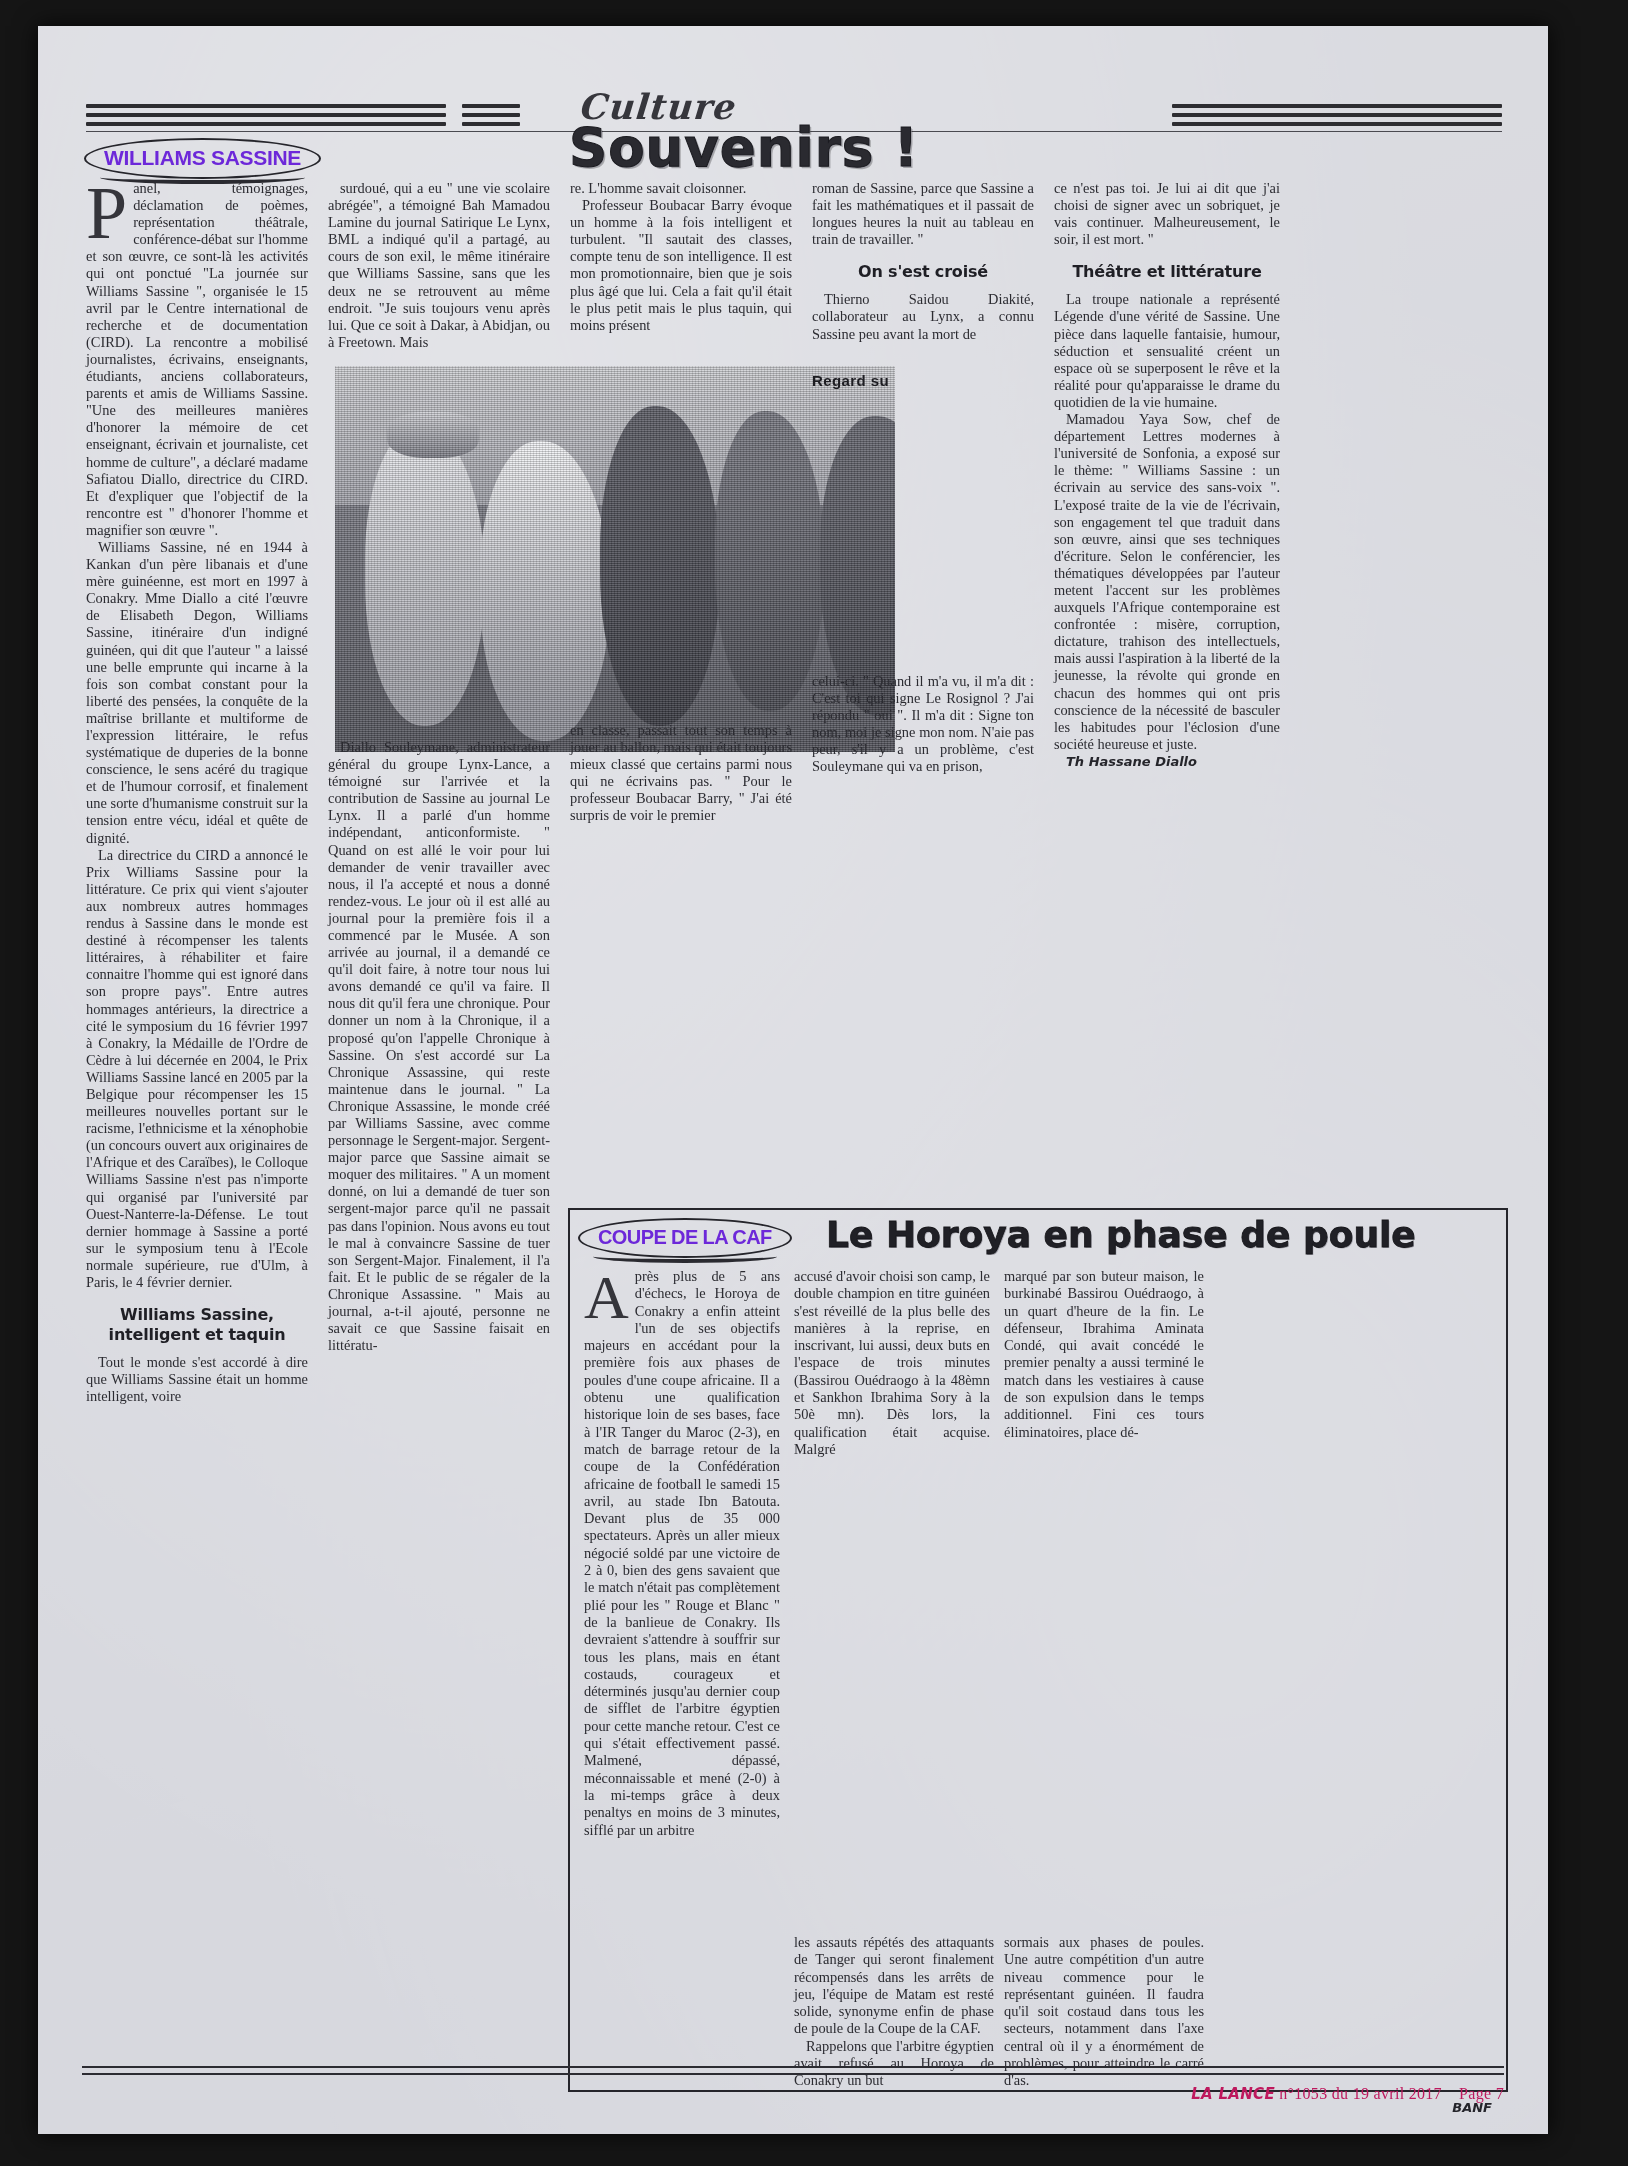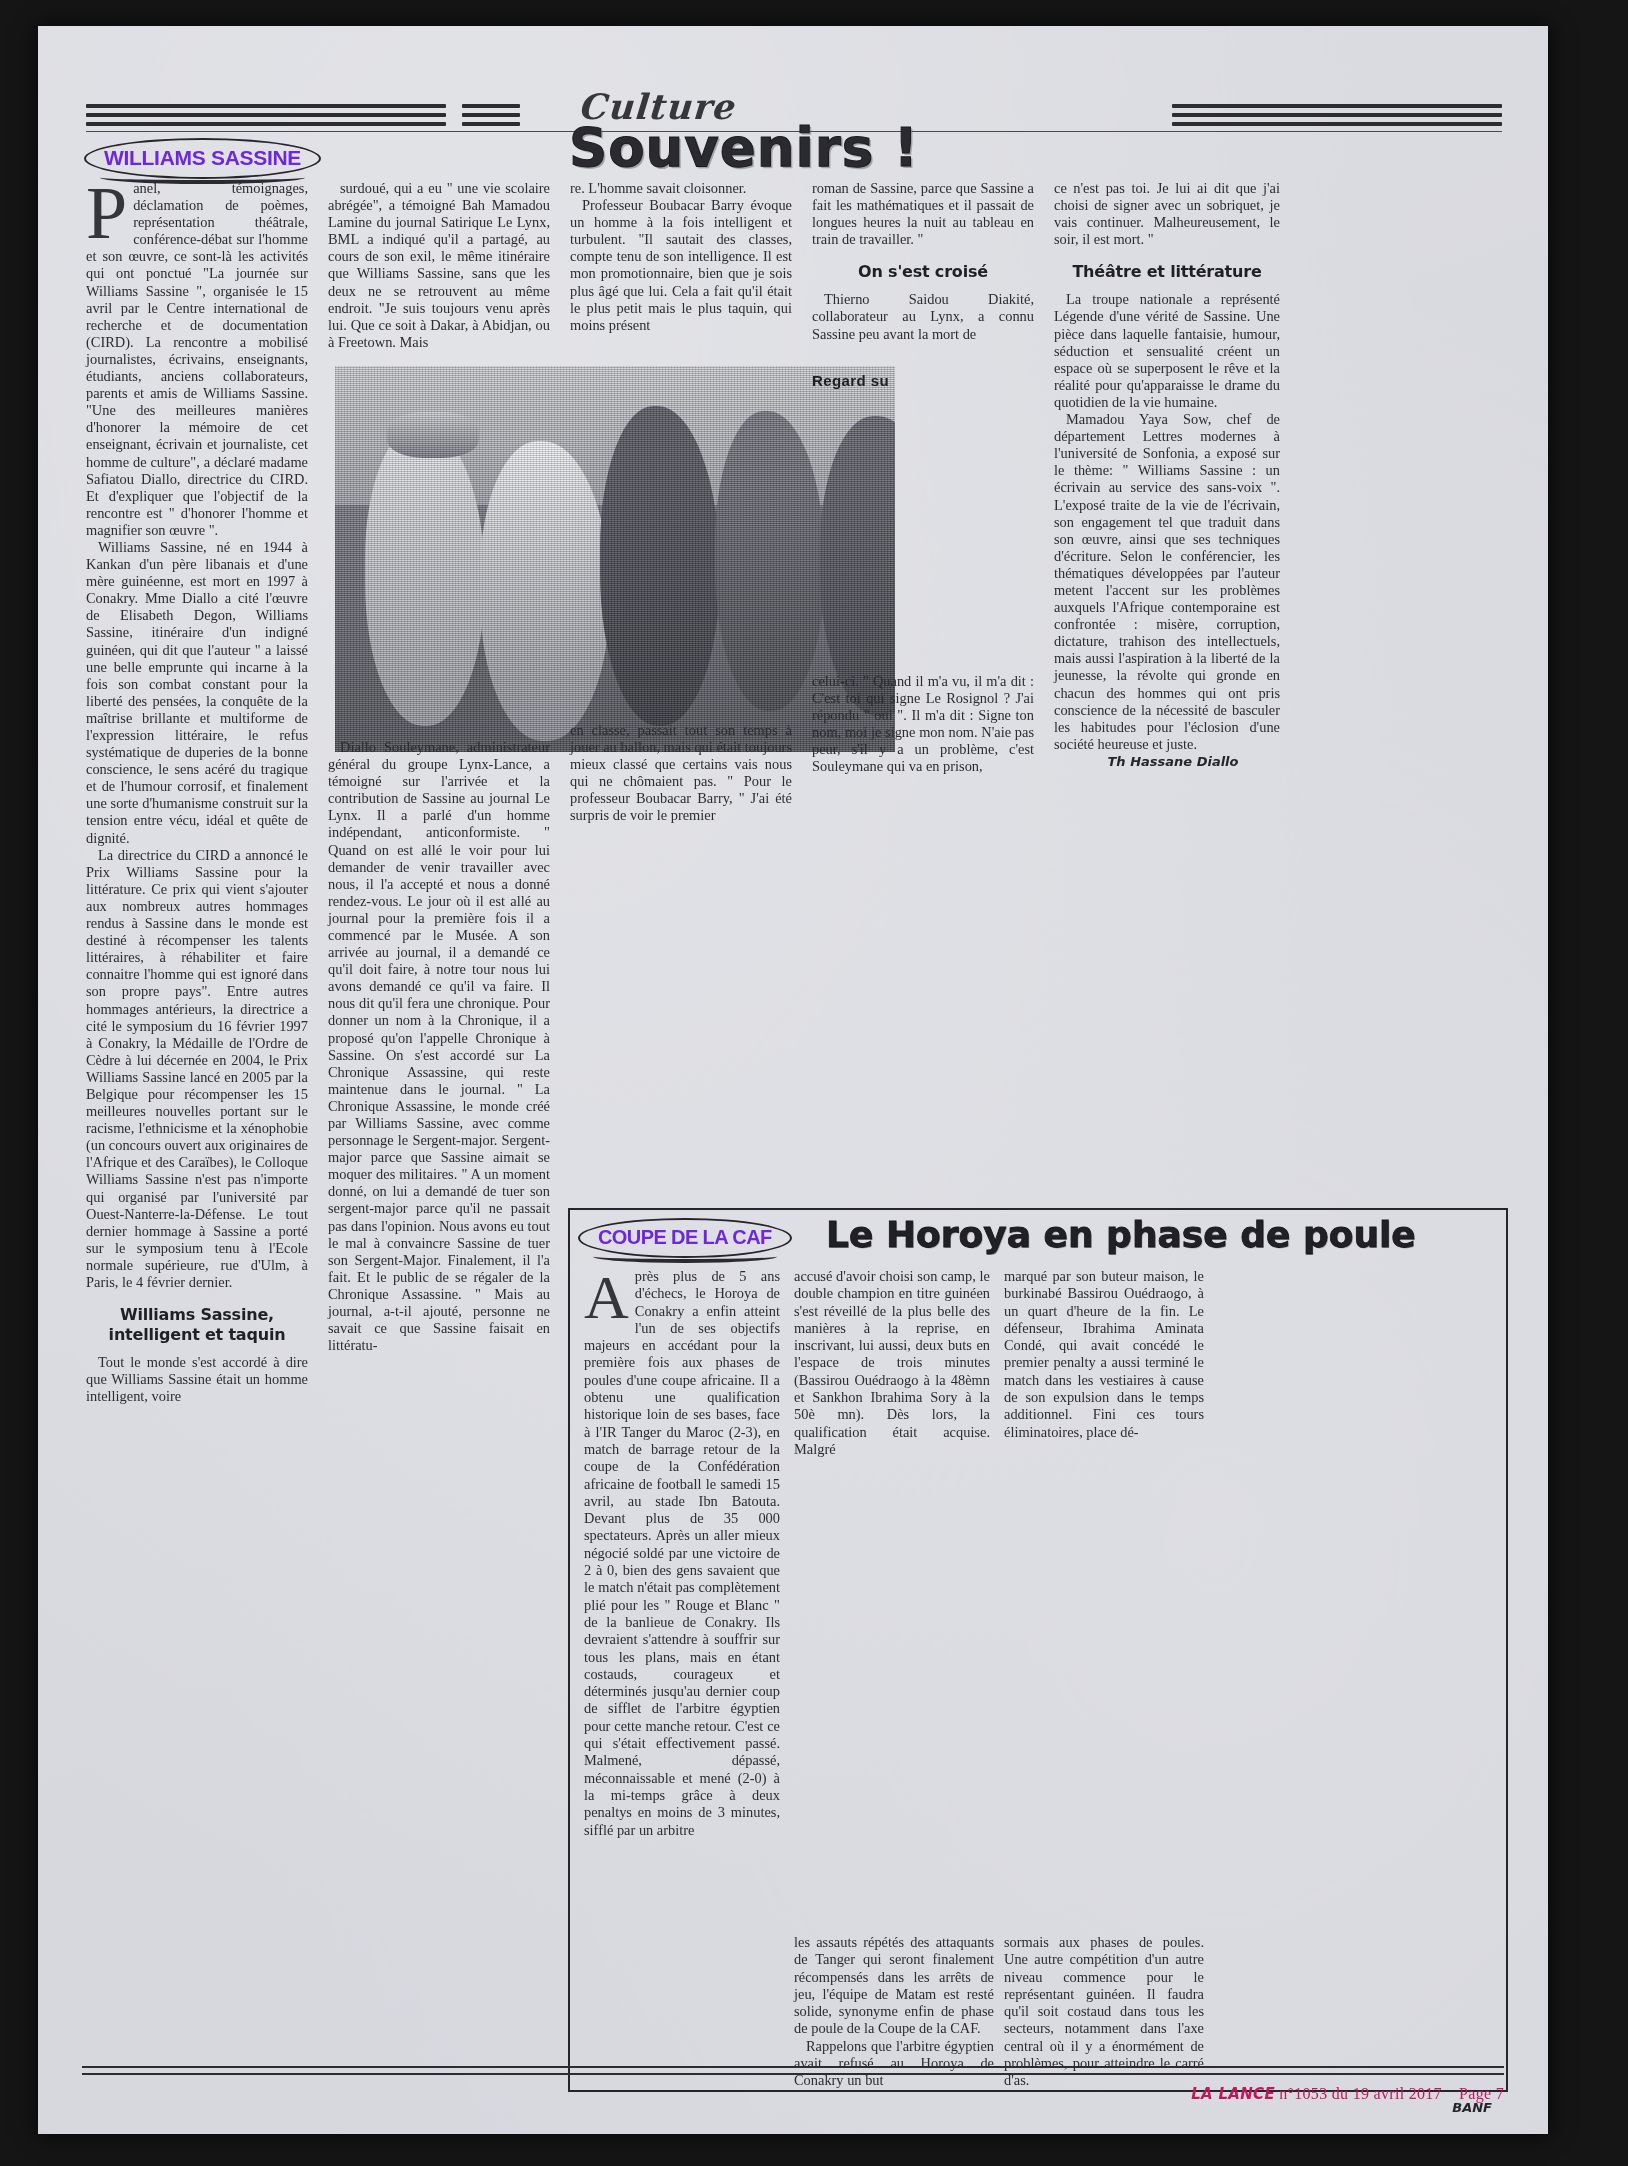--- a/index.html
+++ b/index.html
@@ -82,21 +82,21 @@
   .dropcap:first-letter{
     float:left;font-size:74px;line-height:58px;font-weight:normal;
     padding:4px 6px 0 0;font-family:"Liberation Serif",serif;color:#35353b;
   }
   .sub{
     text-align:center;font-family:"DejaVu Sans",sans-serif;font-weight:bold;
     font-size:16px;line-height:20px;color:#1f1f25;margin:14px 0 9px;
     text-indent:0;letter-spacing:-.2px;
   }
   .byline{
-    text-align:center;font-family:"DejaVu Sans",sans-serif;font-weight:bold;
+    text-align:left;font-family:"DejaVu Sans",sans-serif;font-weight:bold;
     font-style:italic;font-size:13px;color:#25252b;margin-top:10px;text-indent:0;
   }
 
   
   .photo{position:absolute;overflow:hidden;background:#8e8e96;}
   #photo1{left:253px;top:298px;width:560px;height:386px;}
   .ph-sky{position:absolute;left:0;right:0;top:0;height:36%;
     background:linear-gradient(#cfd0d4,#a2a3ab);}
   .ph-ground{position:absolute;left:0;right:0;bottom:0;height:64%;
     background:linear-gradient(#7c7d86,#55565e);}
@@ -206,21 +206,21 @@
     <div class="col c2">
       <p>surdoué, qui a eu " une vie scolaire abrégée", a témoigné Bah Mamadou Lamine du journal Satirique Le Lynx, BML a indiqué qu'il a partagé, au cours de son exil, le même itinéraire que Williams Sassine, sans que les deux ne se retrouvent au même endroit. "Je suis toujours venu après lui. Que ce soit à Dakar, à Abidjan, ou à Freetown. Mais</p>
       <div style="height:388px;"></div>
       <p>Diallo Souleymane, administrateur général du groupe Lynx-Lance, a témoigné sur l'arrivée et la contribution de Sassine au journal Le Lynx. Il a parlé d'un homme indépendant, anticonformiste. " Quand on est allé le voir pour lui demander de venir travailler avec nous, il l'a accepté et nous a donné rendez-vous. Le jour où il est allé au journal pour la première fois il a commencé par le Musée. A son arrivée au journal, il a demandé ce qu'il doit faire, à notre tour nous lui avons demandé ce qu'il va faire. Il nous dit qu'il fera une chronique. Pour donner un nom à la Chronique, il a proposé qu'on l'appelle Chronique à Sassine. On s'est accordé sur La Chronique Assassine, qui reste maintenue dans le journal. " La Chronique Assassine, le monde créé par Williams Sassine, avec comme personnage le Sergent-major. Sergent-major parce que Sassine aimait se moquer des militaires. " A un moment donné, on lui a demandé de tuer son sergent-major parce qu'il ne passait pas dans l'opinion. Nous avons eu tout le mal à convaincre Sassine de tuer son Sergent-Major. Finalement, il l'a fait. Et le public de se régaler de la Chronique Assassine. " Mais au journal, a-t-il ajouté, personne ne savait ce que Sassine faisait en littératu-</p>
     </div>
 
     <div class="col c3">
       <p class="noind">re. L'homme savait cloisonner.</p>
       <p>Professeur Boubacar Barry évoque un homme à la fois intelligent et turbulent. "Il sautait des classes, compte tenu de son intelligence. Il est mon promotionnaire, bien que je sois plus âgé que lui. Cela a fait qu'il était le plus petit mais le plus taquin, qui moins présent</p>
       <div style="height:388px;"></div>
-      <p class="noind">en classe, passait tout son temps à jouer au ballon, mais qui était toujours mieux classé que certains vais nous qui ne chômaient pas. " Pour le professeur Boubacar Barry, " J'ai été surpris de voir le premier</p>
+      <p class="noind">en classe, passait tout son temps à jouer au ballon, mais qui était toujours mieux classé que certains parmi nous qui ne écrivains pas. " Pour le professeur Boubacar Barry, " J'ai été surpris de voir le premier</p>
     </div>
 
     <div class="col c4">
       <p class="noind">roman de Sassine, parce que Sassine a fait les mathématiques et il passait de longues heures la nuit au tableau en train de travailler. "</p>
       <div class="sub">On s'est croisé</div>
       <p>Thierno Saidou Diakité, collaborateur au Lynx, a connu Sassine peu avant la mort de</p>
       <div style="height:330px;"></div>
       <p class="noind">celui-ci. " Quand il m'a vu, il m'a dit : C'est toi qui signe Le Rosignol ? J'ai répondu " oui ". Il m'a dit : Signe ton nom, moi je signe mon nom. N'aie pas peur, s'il y a un problème, c'est Souleymane qui va en prison,</p>
     </div>
 

